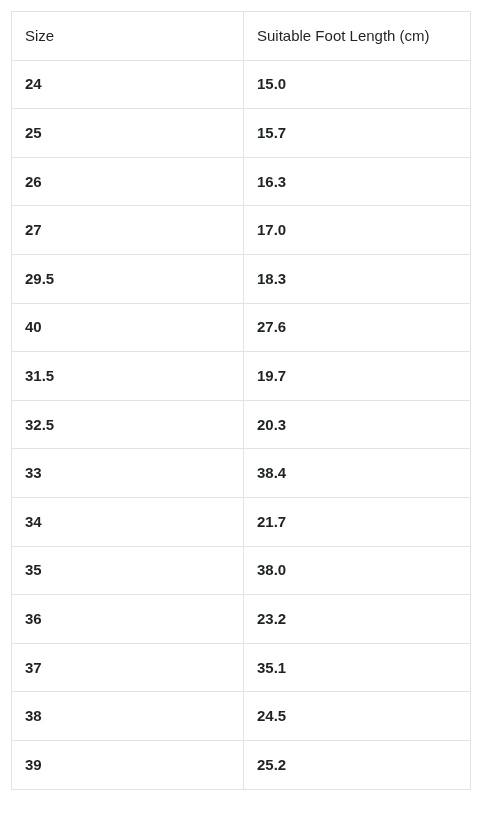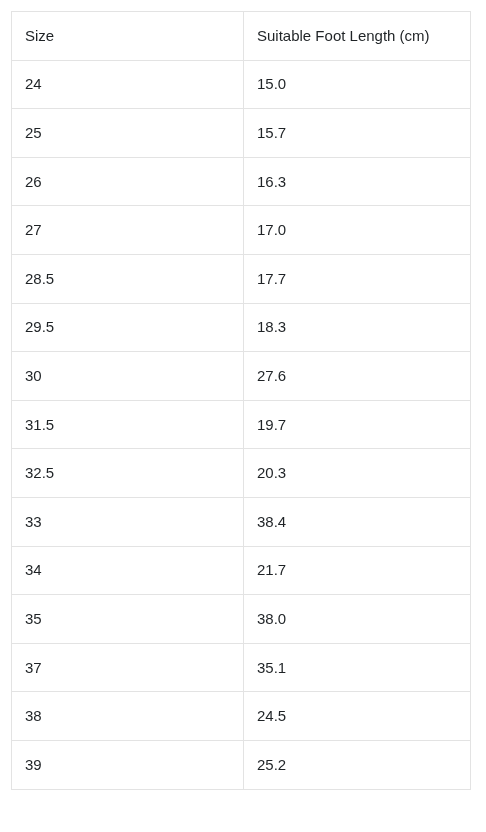--- a/index.html
+++ b/index.html
@@ -34,21 +34,21 @@
   .size-table col.c-size { width: 232px; }
   .size-table col.c-len  { width: 227px; }
 
   .size-table th,
   .size-table td {
     border: 1px solid #e3e3e3;
     height: 47.6px;
     padding: 0 0 0 13px;
     text-align: left;
     vertical-align: middle;
-    font-weight: normal;
+    font-weight: bold;
     font-size: 15px;
     line-height: 1.2;
     color: #1f2326;
     background: #ffffff;
     white-space: nowrap;
     overflow: hidden;
   }
   .size-table thead th {
     font-weight: normal;
     color: #1f2326;
@@ -80,29 +80,25 @@
         </tr>
         <tr>
           <td>26</td>
           <td>16.3</td>
         </tr>
         <tr>
           <td>27</td>
           <td>17.0</td>
         </tr>
         <tr>
-          <td>28.5</td>
-          <td>17.7</td>
-        </tr>
-        <tr>
           <td>29.5</td>
           <td>18.3</td>
         </tr>
         <tr>
-          <td>30</td>
+          <td>40</td>
           <td>27.6</td>
         </tr>
         <tr>
           <td>31.5</td>
           <td>19.7</td>
         </tr>
         <tr>
           <td>32.5</td>
           <td>20.3</td>
         </tr>
@@ -112,20 +108,24 @@
         </tr>
         <tr>
           <td>34</td>
           <td>21.7</td>
         </tr>
         <tr>
           <td>35</td>
           <td>38.0</td>
         </tr>
         <tr>
+          <td>36</td>
+          <td>23.2</td>
+        </tr>
+        <tr>
           <td>37</td>
           <td>35.1</td>
         </tr>
         <tr>
           <td>38</td>
           <td>24.5</td>
         </tr>
         <tr>
           <td>39</td>
           <td>25.2</td>

